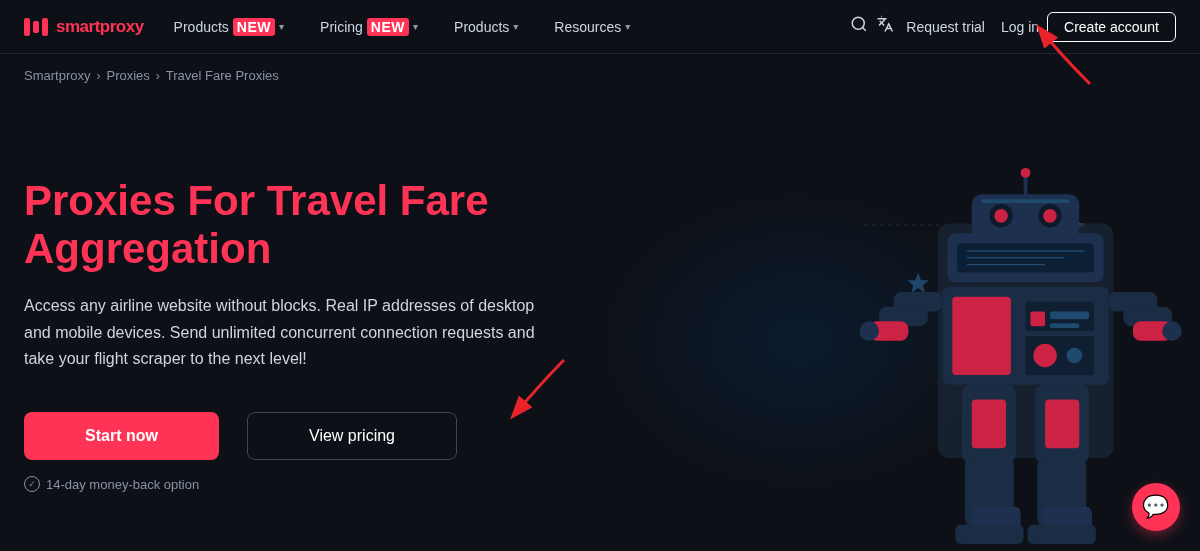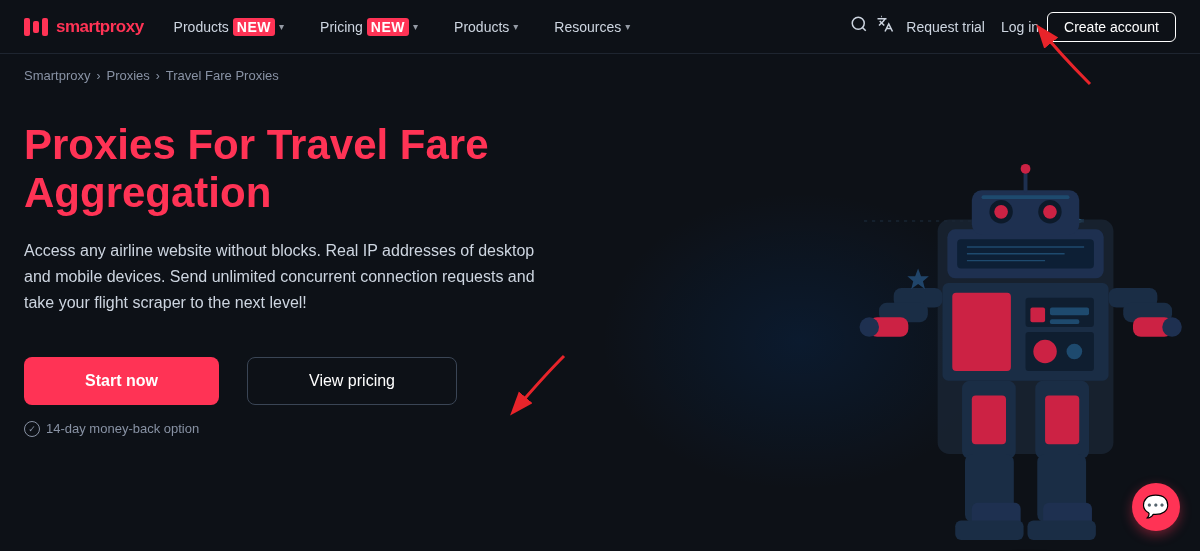--- a/index.html
+++ b/index.html
@@ -121,21 +121,21 @@
       align-items: center;
       gap: 6px;
     }
     .breadcrumb a { color: #8892a4; text-decoration: none; }
     .breadcrumb .separator { color: #8892a4; font-size: 12px; }
     .breadcrumb .current { color: #8892a4; }
 
     
     .main-content {
       display: flex;
-      align-items: flex-start;
+      align-items: center;
       padding: 30px 24px 0;
       position: relative;
       height: calc(551px - 54px - 40px);
     }
 
     .hero-left {
       flex: 0 0 600px;
       padding-right: 40px;
       z-index: 2;
     }

